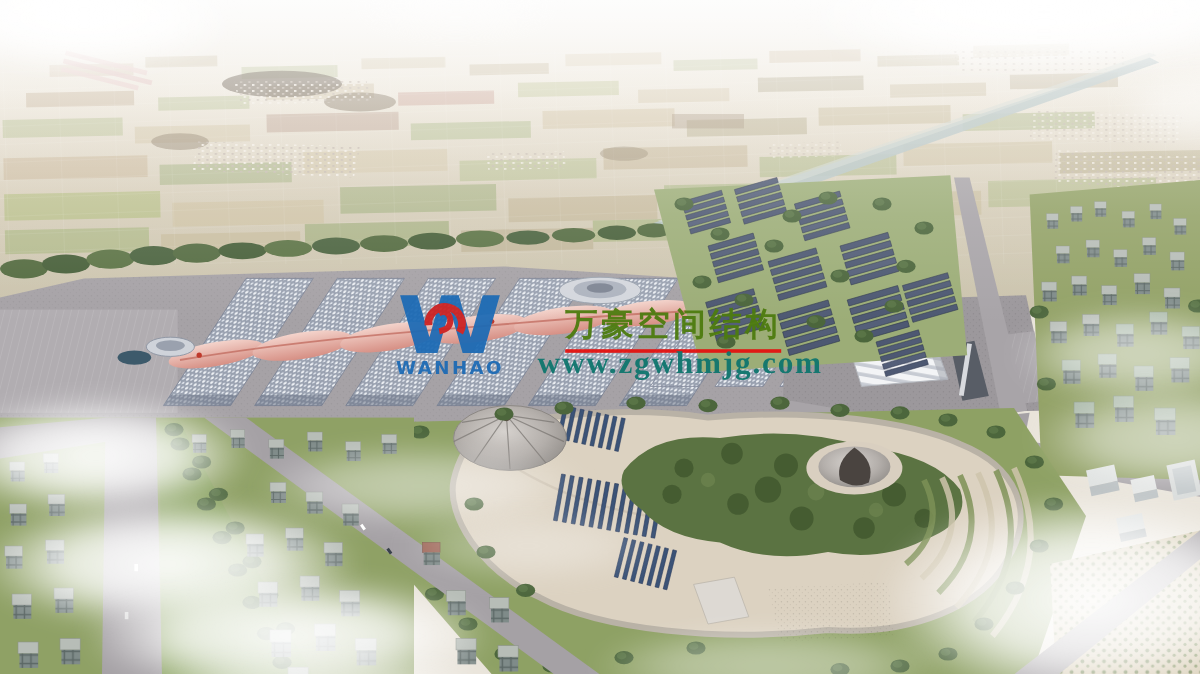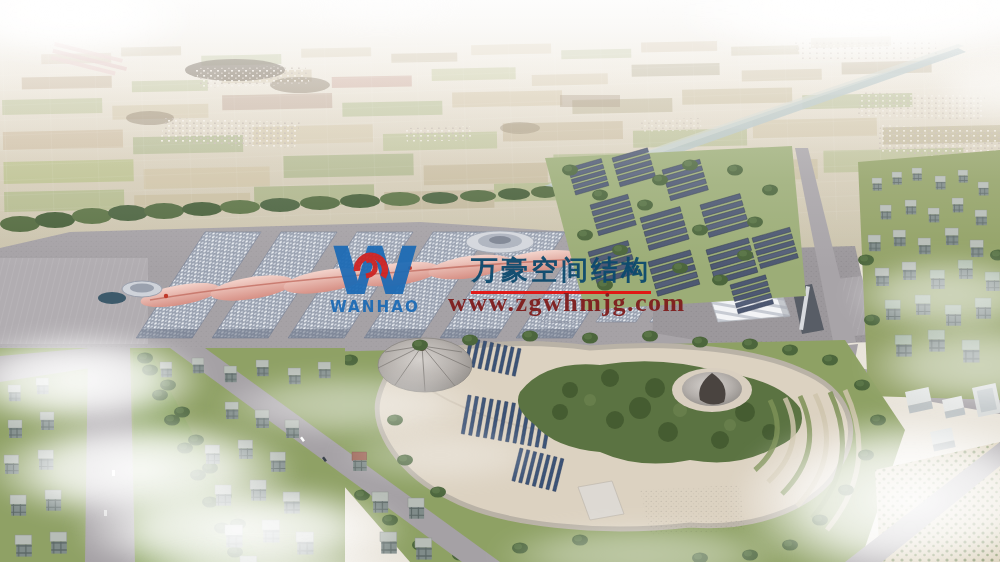--- a/index.html
+++ b/index.html
@@ -4,23 +4,23 @@
 <style>
   html,body{margin:0;padding:0;background:#222;}
   #stage{position:relative;width:1000px;height:562px;overflow:hidden;background:#e9e4da;font-family:"DejaVu Sans",sans-serif;}
   #scene{position:absolute;left:0;top:0;z-index:1;}
   .cloud{position:absolute;border-radius:50%;z-index:3;pointer-events:none;
     background:radial-gradient(closest-side,rgba(255,255,255,.97) 0%,rgba(255,255,255,.78) 55%,rgba(255,255,255,0) 100%);
     filter:blur(10px);}
   #haze{position:absolute;left:0;top:0;width:1000px;height:562px;z-index:2;pointer-events:none;
     background:linear-gradient(180deg,rgba(255,255,255,.8) 0%,rgba(255,255,255,.55) 7%,rgba(253,251,248,.32) 18%,rgba(255,255,255,.12) 32%,rgba(255,255,255,0) 48%);}
   #watermark{position:absolute;left:0;top:0;width:1000px;height:562px;z-index:4;pointer-events:none;}
-  .wm-company{position:absolute;left:471px;top:252px;color:#0c4a6e;font-weight:bold;font-size:27px;
+  .wm-company{position:absolute;left:471px;top:252px;color:#4d7c0f;font-weight:bold;font-size:27px;
     letter-spacing:3px;border-bottom:3px solid #e41210;padding-bottom:3px;opacity:.95;white-space:nowrap;}
-  .wm-url{position:absolute;left:448px;top:288px;color:#7f1d1d;font-weight:bold;font-size:26px;
+  .wm-url{position:absolute;left:448px;top:288px;color:#0f766e;font-weight:bold;font-size:26px;
     font-family:"Liberation Serif",serif;letter-spacing:1.5px;opacity:.95;white-space:nowrap;}
   .wm-logo{position:absolute;left:328px;top:234px;opacity:.93;}
 </style>
 </head>
 <body>
 
 <div id="stage">
 
 <svg id="scene" width="1000" height="562" viewBox="0 0 1000 562">
 <defs>

